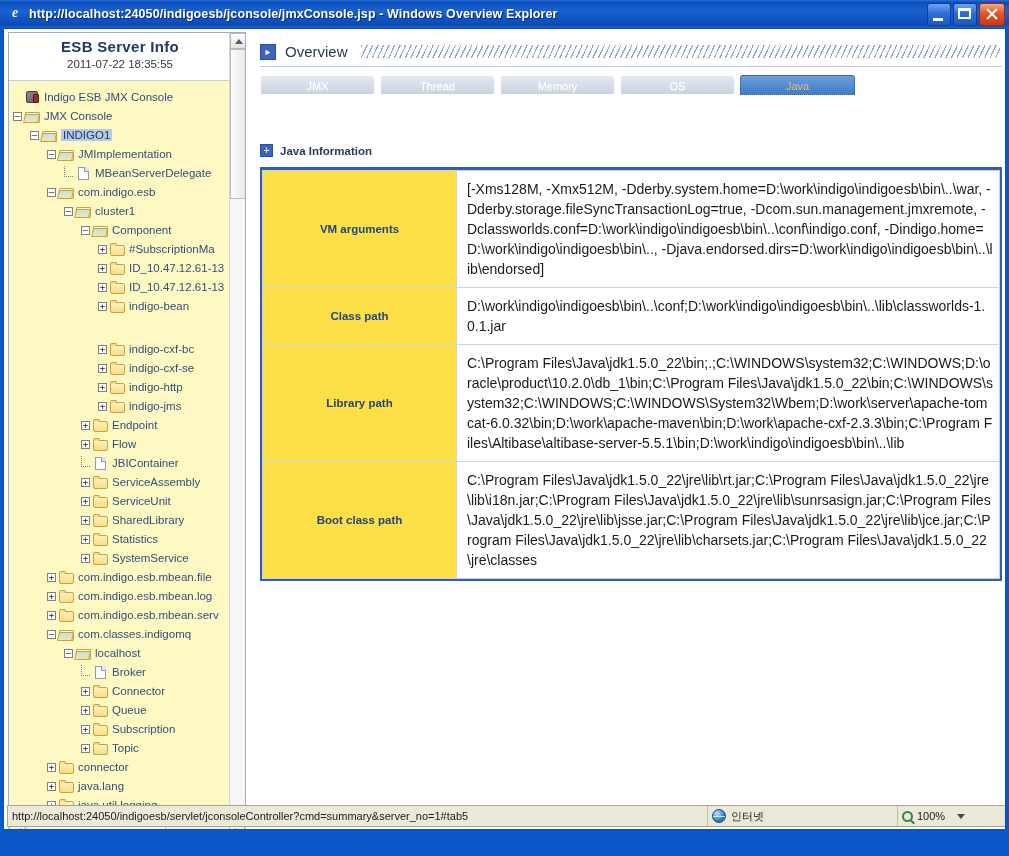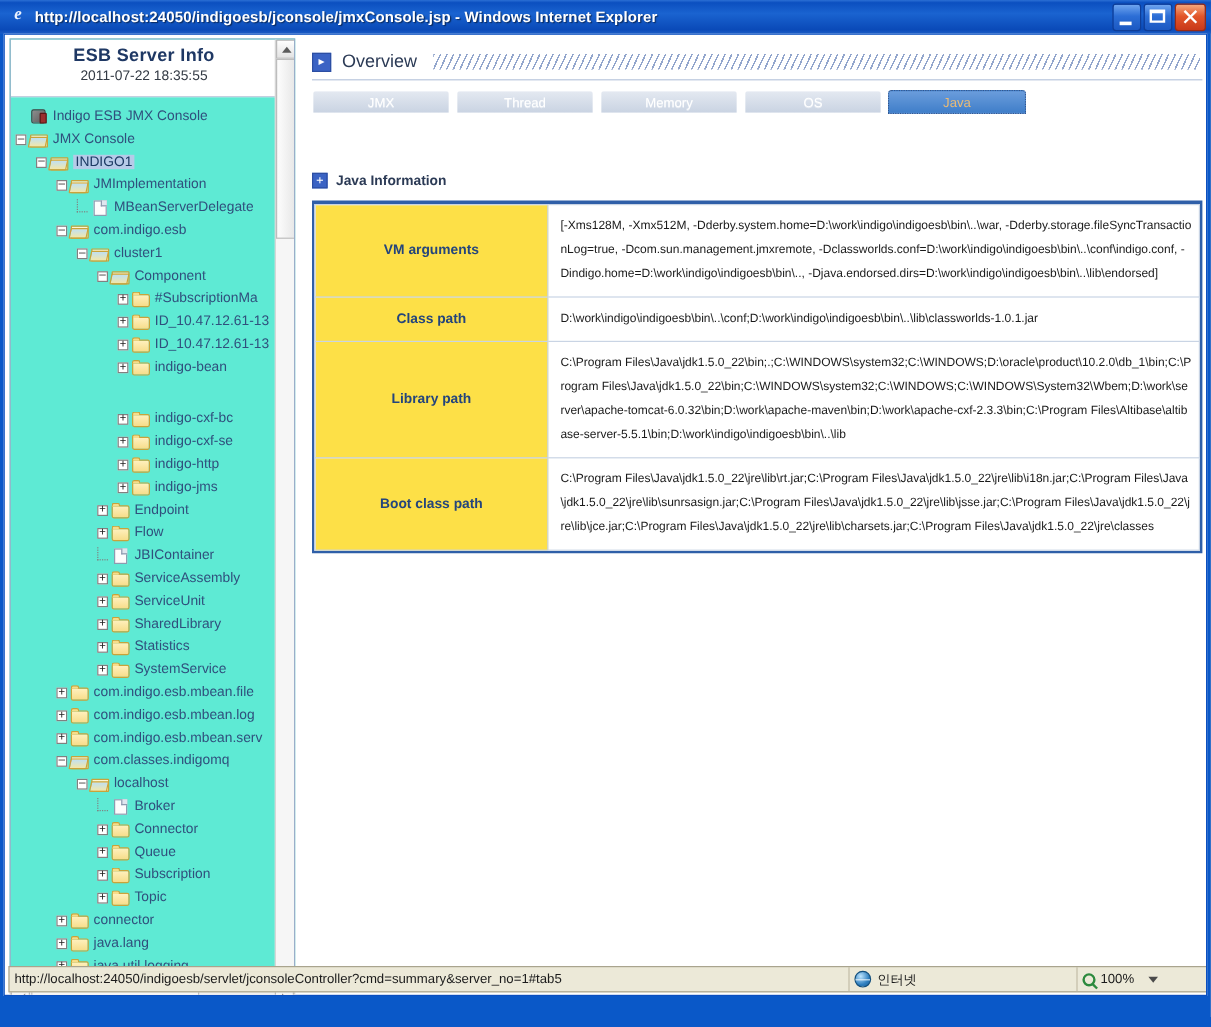--- a/index.html
+++ b/index.html
@@ -50,21 +50,21 @@
   
   #client{
     position:absolute;left:3px;top:28px;width:1003px;height:802px;
     background:#ffffff;border:1px solid #0b4fc0;box-sizing:border-box;
     overflow:hidden;
   }
 
   
   #leftpanel{
     position:absolute;left:4px;top:3px;width:238px;height:789px;
-    background:#5eead4;border:1px solid #9aaec9;box-sizing:border-box;
+    background:#fef9c3;border:1px solid #9aaec9;box-sizing:border-box;
     overflow:hidden;
   }
   #panel-head{
     position:absolute;left:0;top:0;width:222px;height:48px;
     border-bottom:1px solid #c3cfe0;background:#ffffff;
     text-align:center;box-sizing:border-box;
   }
   #panel-title{
     color:#1f3864;font-size:15px;font-weight:bold;margin-top:5px;letter-spacing:.3px;
   }
@@ -207,21 +207,21 @@
     position:absolute;left:8px;top:135px;width:742px;
     border:2px solid #2f5fa8;border-top-width:3px;background:#fff;box-sizing:border-box;
   }
   table.info{border-collapse:collapse;width:100%;table-layout:fixed;}
   table.info td{border:1px solid #c9d4e4;vertical-align:middle;}
   td.k{
     width:185px;background:#fde047;color:#24457c;font-size:11.5px;
     font-weight:bold;text-align:center;padding:6px 4px;
   }
   td.v{
-    background:#ffffff;color:#1a1a1a;font-size:10px;padding:8px 6px 8px 10px;
+    background:#ffffff;color:#1a1a1a;font-size:14px;padding:8px 6px 8px 10px;
     line-height:20px;word-break:break-all;
   }
 
   
   #statusbar{
     position:absolute;left:3px;bottom:2px;width:1003px;height:22px;
     background:#ece9d8;border:1px solid #a9a48e;box-sizing:border-box;
     display:flex;align-items:center;font-size:11px;color:#1b1b1b;
   }
   .st-cell{height:20px;display:flex;align-items:center;padding:0 4px;box-sizing:border-box;}
@@ -243,21 +243,21 @@
 </style>
 </head>
 <body>
 
 <div id="window">
 
   <div id="titlebar">
     <div id="title-icon">
         <span class="e">e</span>
       </div>
-    <div id="title-text">http://localhost:24050/indigoesb/jconsole/jmxConsole.jsp - Windows Internet Explorer</div>
+    <div id="title-text">http://localhost:24050/indigoesb/jconsole/jmxConsole.jsp - Windows Overview Explorer</div>
     <div id="win-btns">
       <div class="wbtn min">
           <i></i>
         </div>
       <div class="wbtn max">
           <i></i>
         </div>
       <div class="wbtn close">
           <i class="a"></i>
           <i class="b"></i>

